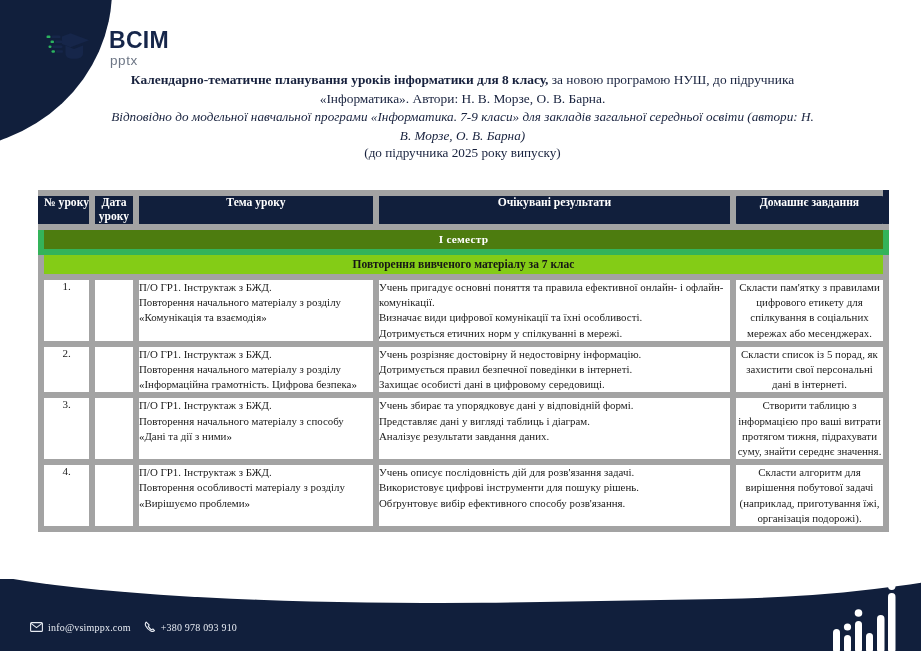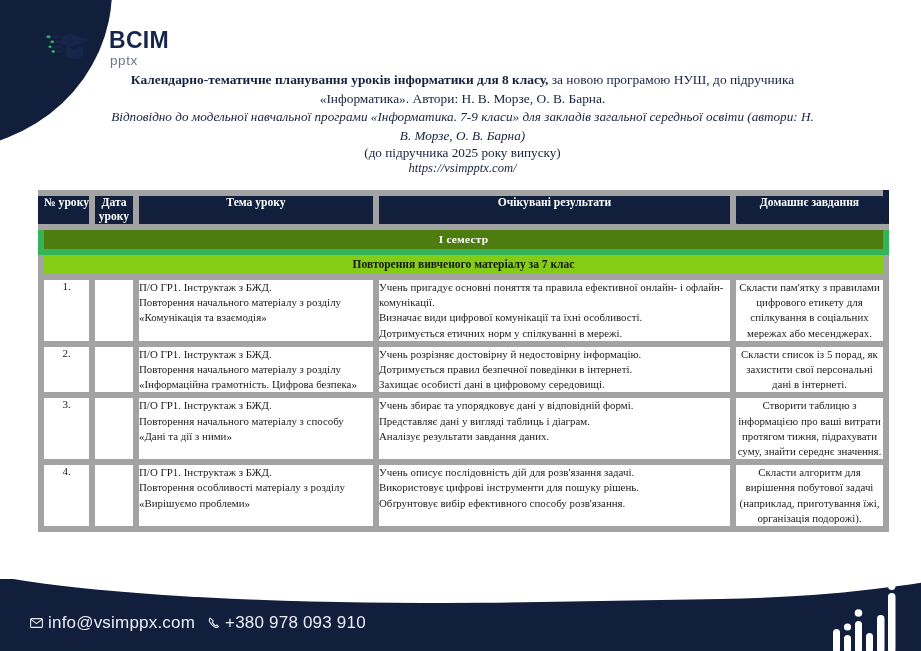--- a/index.html
+++ b/index.html
@@ -48,22 +48,22 @@
     transform: rotate(-1.0deg);
   }
   #footer-contacts {
     position: absolute;
     left: 30px;
     bottom: 18px;
     z-index: 4;
     display: flex;
     align-items: center;
     gap: 13px;
-    font-family: Liberation Sans, sans-serif;
-    font-size: 17px;
+    font-family: Liberation Serif, serif;
+    font-size: 10px;
     color: #e8ecf3;
     letter-spacing: .2px;
   }
   #footer-contacts .contact {
     display: flex;
     align-items: center;
     gap: 5px;
   }
   #footer-contacts svg { display: block; }
 
@@ -235,21 +235,20 @@
   <span class="wordmark">
     <span class="brand">BCIM</span>
     <span class="sub">pptx</span>
   </span>
 </div>
 
 <div id="title-block">
   <div class="t-main"><b>Календарно-тематичне планування уроків інформатики для 8 класу,</b><span> за новою програмою НУШ, до підручника «Інформатика». Автори: Н. В. Морзе, О. В. Барна.</span></div>
   <div class="t-italic">Відповідно до модельної навчальної програми «Інформатика. 7-9 класи» для закладів загальної середньої освіти (автори: Н. В. Морзе, О. В. Барна)</div>
   <div class="t-plain">(до підручника 2025 року випуску)</div>
-  <div class="t-url">https://vsimpptx.com/</div>
 </div>
 
 <div id="plan-table-wrap">
   <table class="plan">
     <colgroup>
       <col style="width:51px">
       <col style="width:44px">
       <col style="width:240px">
       <col style="width:357px">
       <col style="width:153px">

